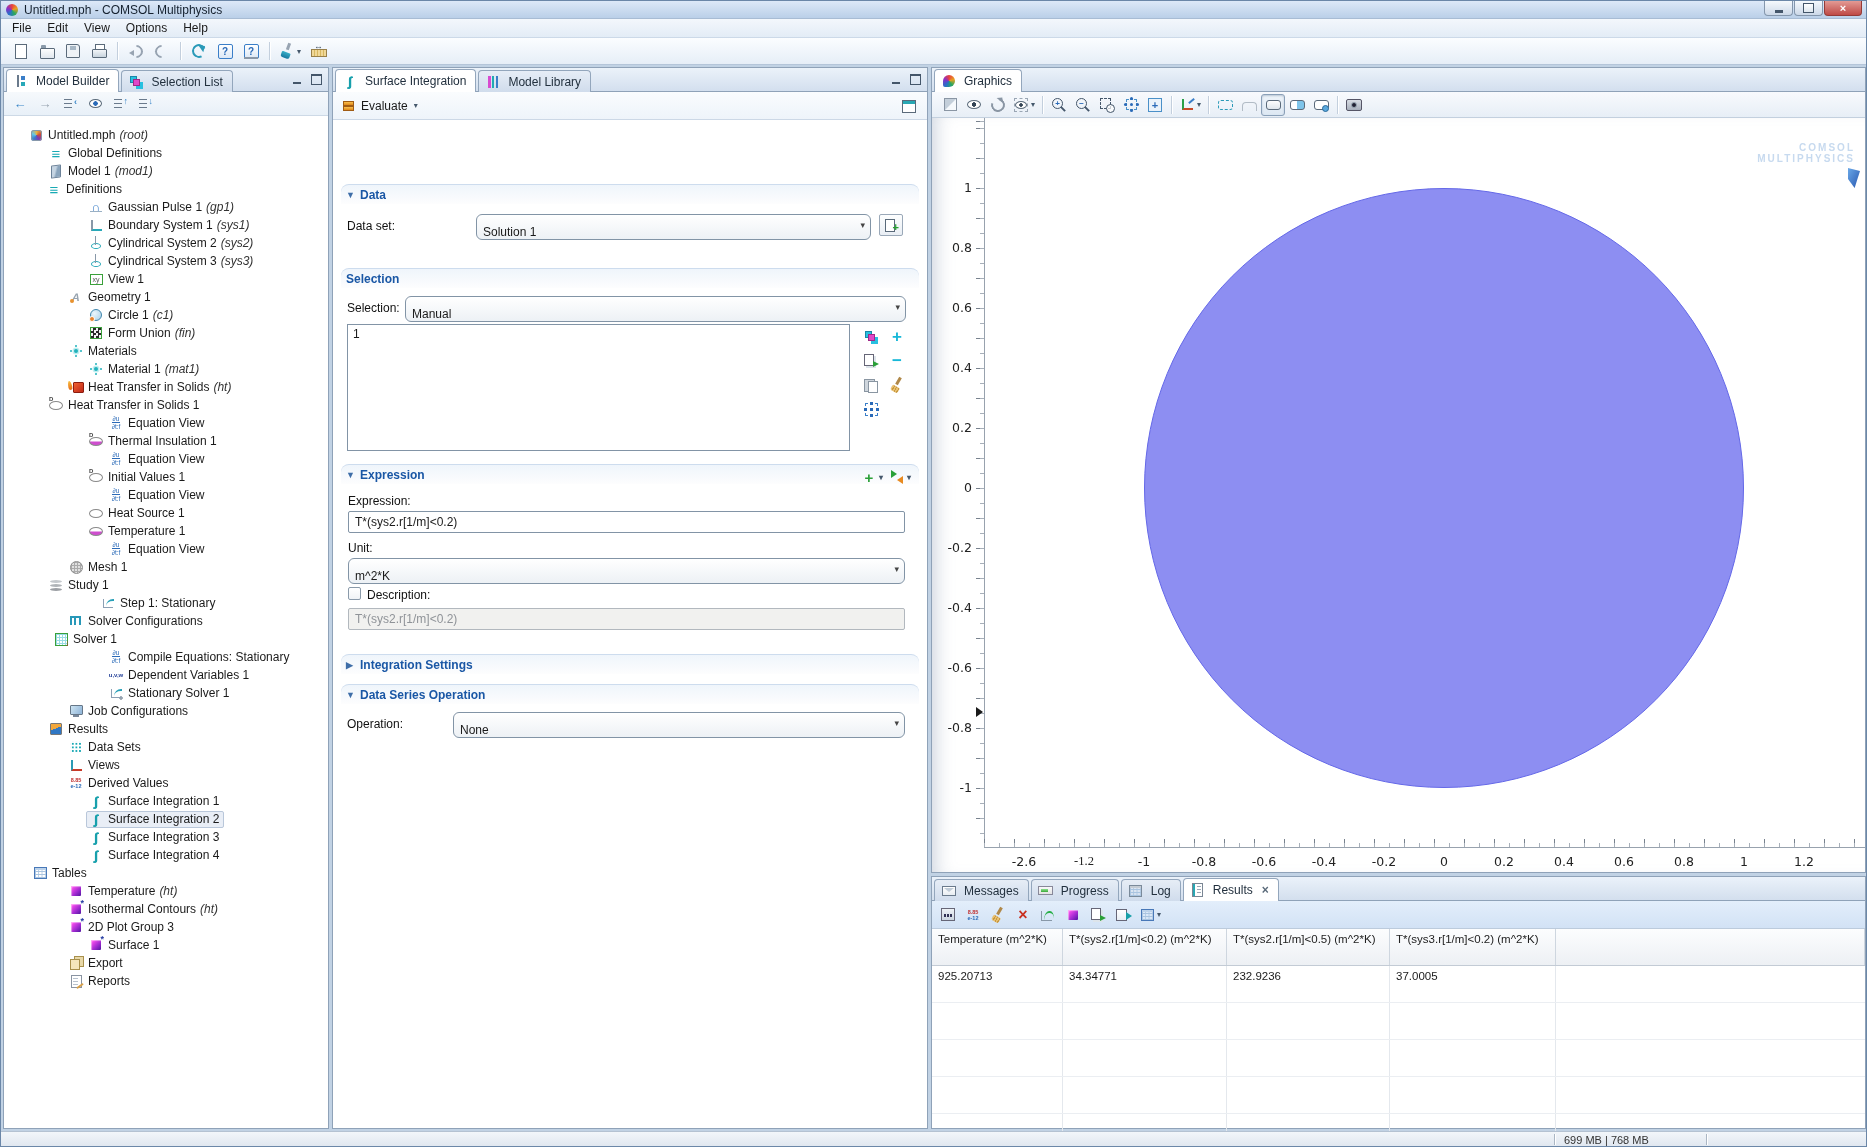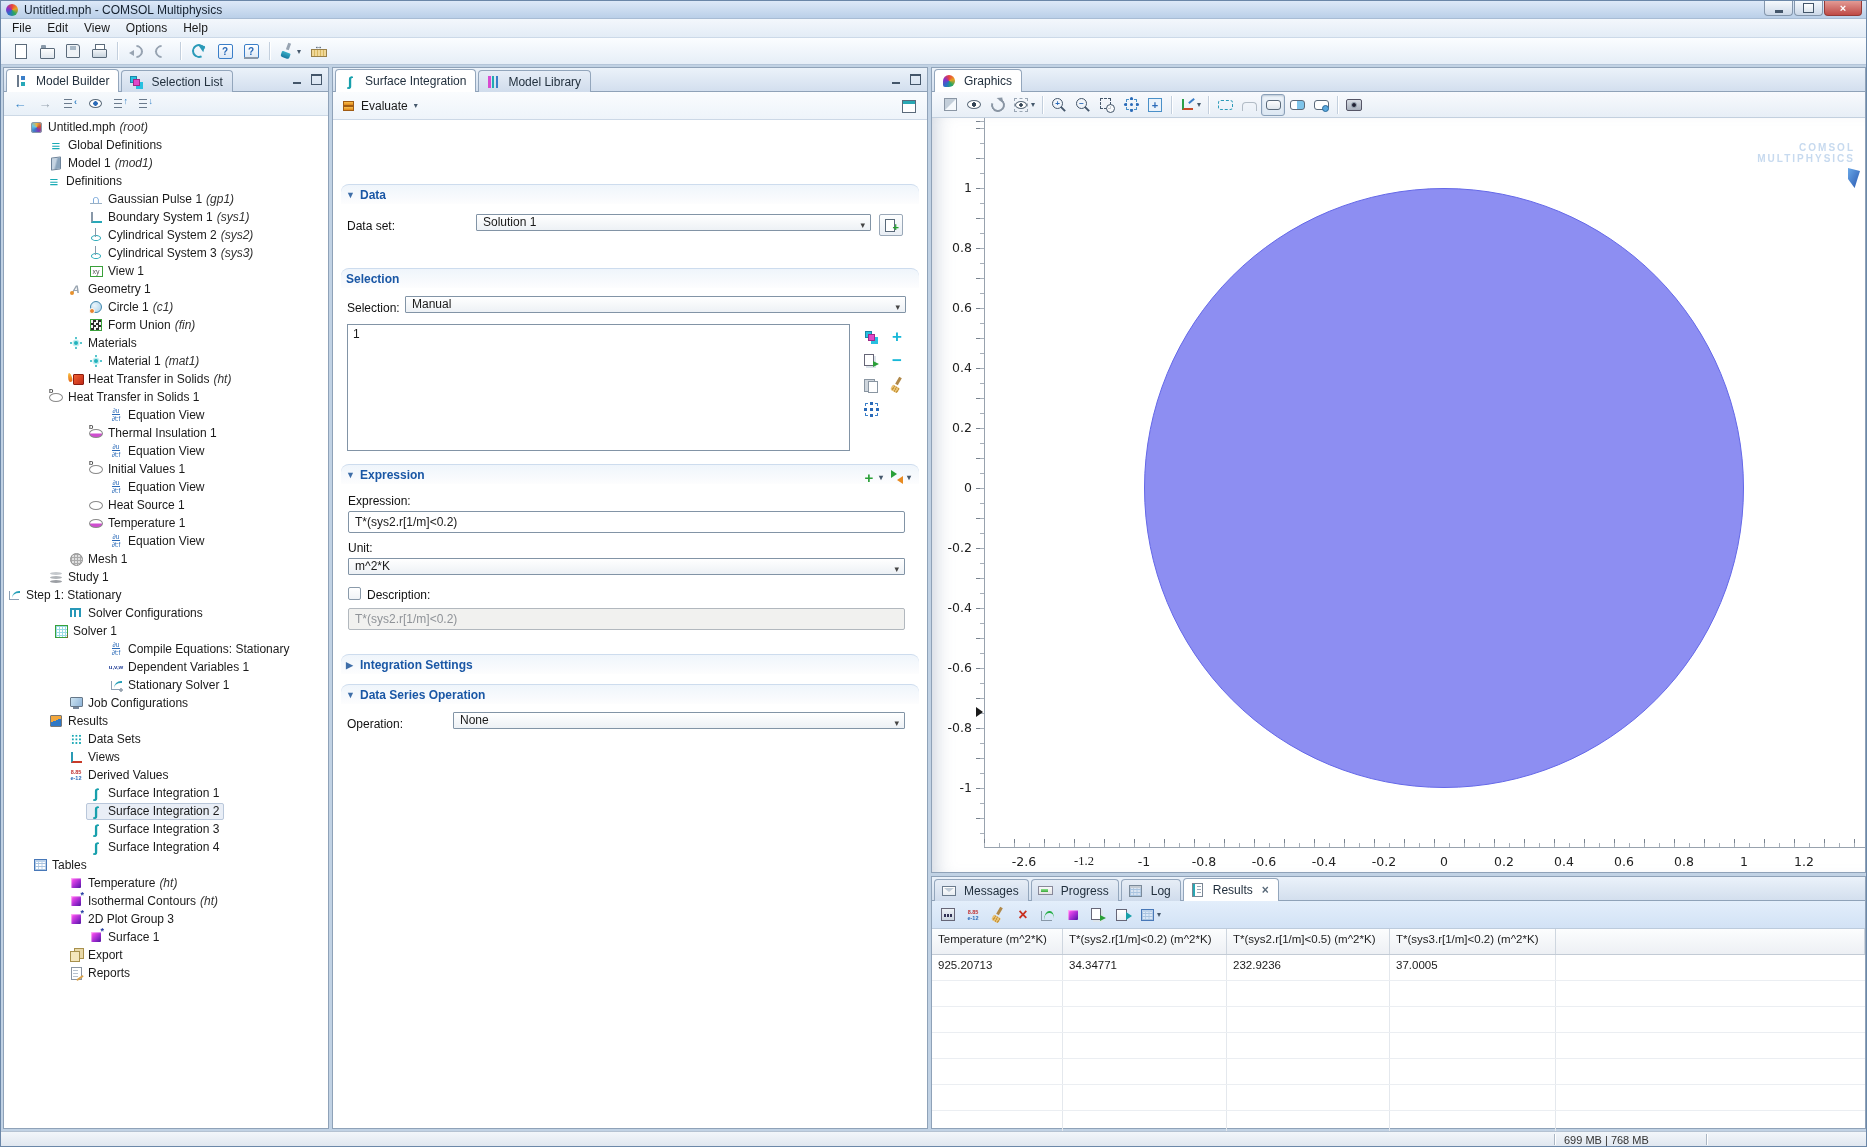--- a/index.html
+++ b/index.html
@@ -196,21 +196,21 @@
 
 
 .evalbar{position:absolute;top:24px;left:0;right:0;height:28px;border-bottom:1px solid #ccd8e6;background:linear-gradient(#fafcfe,#eef4fa);display:flex;align-items:center;padding:0 8px}
 .eval-btn{display:flex;align-items:center;gap:4px}
 .eval-right{position:absolute;right:6px;top:3px}
 .set-content{position:absolute;top:52px;bottom:0;left:0;right:0;background:#fff}
 .sec-h{position:absolute;left:8px;right:8px;height:20px;display:flex;align-items:center;gap:5px;color:#1a57a5;font-weight:700;border-top:1px solid #cddcee;background:linear-gradient(#eff5fb,#fdfdfe);border-radius:8px 8px 0 0;padding-left:5px}
 .sec-arrow{font-size:9px;color:#3f6ea8;width:9px}
 .sec-icons{position:absolute;right:5px;top:1px;display:flex;align-items:center}
 .flabel{position:absolute;color:#111}
-.combo{position:absolute;height:17px;border:1px solid #8294a6;border-radius:1px;background:linear-gradient(#fff,#edf1f5);display:flex;align-items:flex-start;padding:0 18px 0 6px}
+.combo{position:absolute;height:26px;border:1px solid #8294a6;border-radius:6px;background:linear-gradient(#fff,#edf1f5);display:flex;align-items:flex-end;padding:0 18px 0 6px}
 .combo::after{content:"▾";position:absolute;right:5px;top:5px;font-size:9px;color:#444}
 .tinput{position:absolute;height:22px;border:1px solid #8294a6;border-radius:2px;background:#fff;display:flex;align-items:center;padding:0 6px}
 .tinput.disabled{background:#f1f1ef;color:#8f9398;border-color:#b2b8be}
 .listbox{position:absolute;border:1px solid #8294a6;background:#fff;padding:2px 5px}
 .iconbtn{position:absolute;width:24px;height:22px;border:1px solid #9aa8b8;border-radius:2px;background:linear-gradient(#fdfefe,#e9eef4);display:flex;align-items:center;justify-content:center}
 .checkbox{position:absolute;width:13px;height:13px;border:1px solid #8a9aaa;background:linear-gradient(#fff,#f0f3f6);border-radius:2px}
 .sel-icons{position:absolute;display:flex;flex-direction:column;gap:2px}
 
 
 .gfx-toolbar{position:absolute;top:24px;left:0;right:0;height:26px;background:linear-gradient(#f8fafd,#e7eef6);border-bottom:1px solid #c3d0de;display:flex;align-items:center;padding-left:6px}
@@ -224,21 +224,21 @@
 .ruler-y{position:absolute;left:52px;top:0;bottom:27px;width:1px;background:#98a2ae}
 .ruler-y-minor{position:absolute;left:48px;top:0;bottom:27px;width:4px;background:repeating-linear-gradient(#a8b0ba 0 1px,transparent 1px 15px);background-position:0 10px}
 .ruler-y-major{position:absolute;left:44px;top:0;bottom:27px;width:8px;background:repeating-linear-gradient(#78828e 0 1px,transparent 1px 30px);background-position:0 10px}
 .sash{position:absolute;left:44px;top:589px;width:0;height:0;border-top:5px solid transparent;border-bottom:5px solid transparent;border-left:7px solid #1a1a1a}
 .wm{position:absolute;top:24px;right:10px;text-align:right;color:#c7daef;font-weight:700;font-size:10px;letter-spacing:2px;line-height:11px}
 .wm-logo{position:absolute;right:-5px;top:26px;width:12px;height:20px;background:linear-gradient(120deg,#6aa8e8,#2858b0);clip-path:polygon(0 0,100% 15%,55% 100%,0 55%)}
 
 
 .res-toolbar{position:absolute;top:24px;left:0;right:0;height:28px;background:linear-gradient(#e3eefb,#d2e2f5);border-bottom:1px solid #bccbdc;display:flex;align-items:center;padding-left:4px;gap:1px}
 .res-table{position:absolute;top:52px;left:0;right:0;bottom:0;background:#fff;font-size:11.5px}
-.trow{display:flex;height:26px;border-bottom:1px solid #ebeef2}
+.trow{display:flex;height:37px;border-bottom:1px solid #ebeef2}
 .trow.head{background:linear-gradient(#fcfdfe,#edf0f4);border-bottom:1px solid #c3cbd5}
 .tcell{flex:none;padding:4px 6px;border-right:1px solid #e4e8ed;overflow:hidden;white-space:nowrap}
 .trow.head .tcell{border-right:1px solid #ced6df;color:#222}
 .tcell.fill{flex:1;border-right:none}
 
 
 .statusbar{position:absolute;left:0;right:0;top:1130px;height:16px;background:linear-gradient(#f2f6fa,#dfe6ef);border-top:1px solid #b4c2d2;font-size:11px;color:#333}
 .sb-sep{position:absolute;top:2px;width:1px;height:11px;background:#aab6c4;box-shadow:1px 0 0 #fff}
 .sb-mem{position:absolute;left:1563px;top:2px}
 </style>
@@ -333,21 +333,21 @@
           <span class="glyph g-show"></span>
         </span>
         <span class="tb">
           <span class="glyph g-move-up"></span>
         </span>
         <span class="tb">
           <span class="glyph g-move-down"></span>
         </span>
       </div>
     <div class="tree">
-        <div class="tree-row" style="padding-left: 22px;">
+        <div class="tree-row" style="padding-left: 22px; margin-top: 8px;">
           <span class="rowbox">
             <span class="ticon i-root"></span>
             <span class="tlabel">Untitled.mph</span>
             <span class="tsuffix">(root)</span>
           </span>
         </div>
         <div class="tree-row" style="padding-left: 42px;">
           <span class="rowbox">
             <span class="ticon i-list"></span>
             <span class="tlabel">Global Definitions</span>
@@ -499,21 +499,21 @@
             <span class="ticon i-mesh"></span>
             <span class="tlabel">Mesh 1</span>
           </span>
         </div>
         <div class="tree-row" style="padding-left: 42px;">
           <span class="rowbox">
             <span class="ticon i-study"></span>
             <span class="tlabel">Study 1</span>
           </span>
         </div>
-        <div class="tree-row" style="">
+        <div class="tree-row" style="padding-left: 62px; margin-left: 32px;">
           <span class="rowbox">
             <span class="ticon i-step"></span>
             <span class="tlabel">Step 1: Stationary</span>
           </span>
         </div>
         <div class="tree-row" style="padding-left: 62px;">
           <span class="rowbox">
             <span class="ticon i-solverconf"></span>
             <span class="tlabel">Solver Configurations</span>
           </span>

